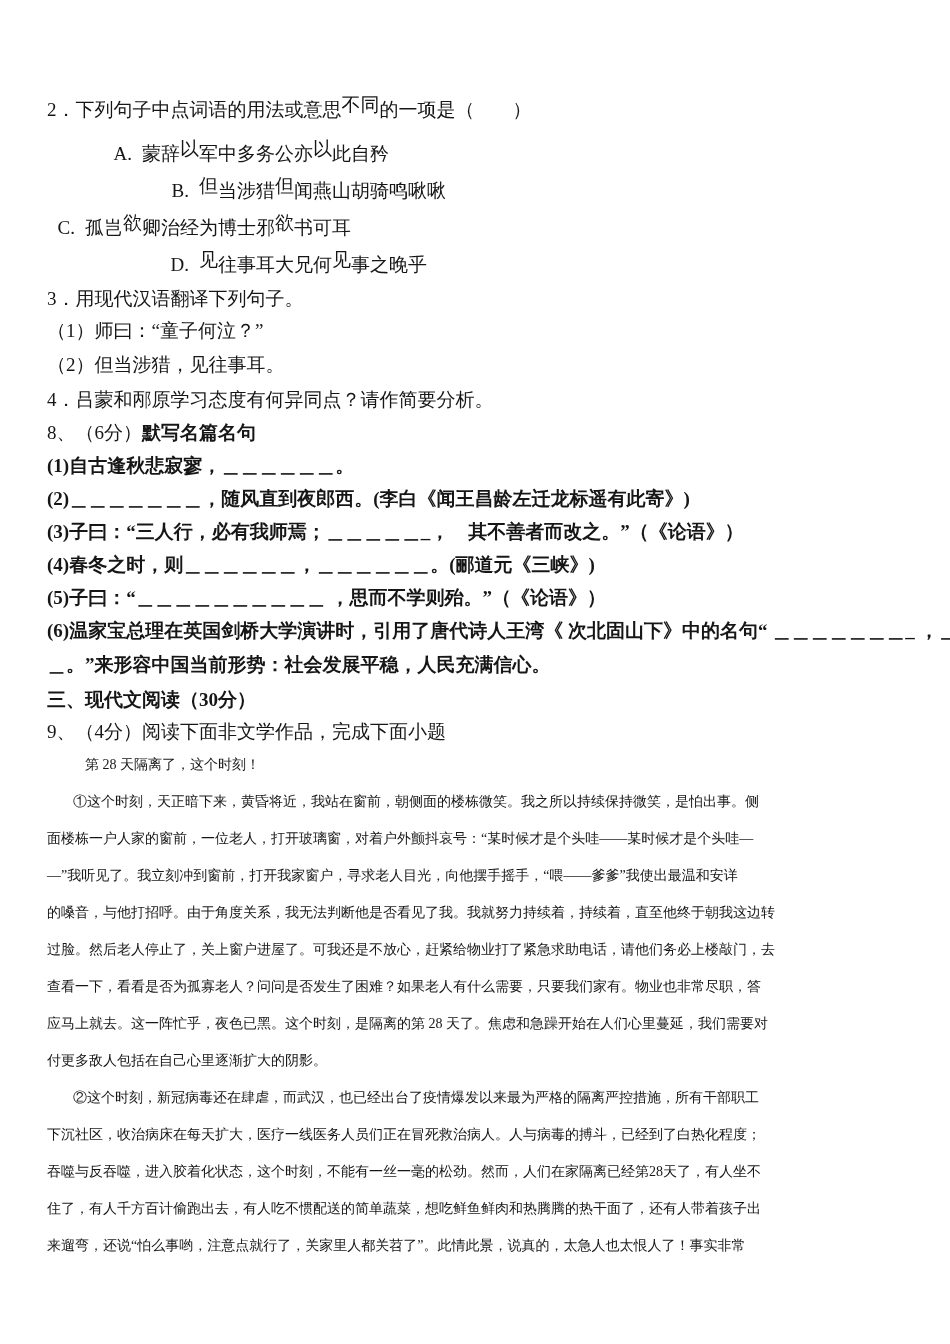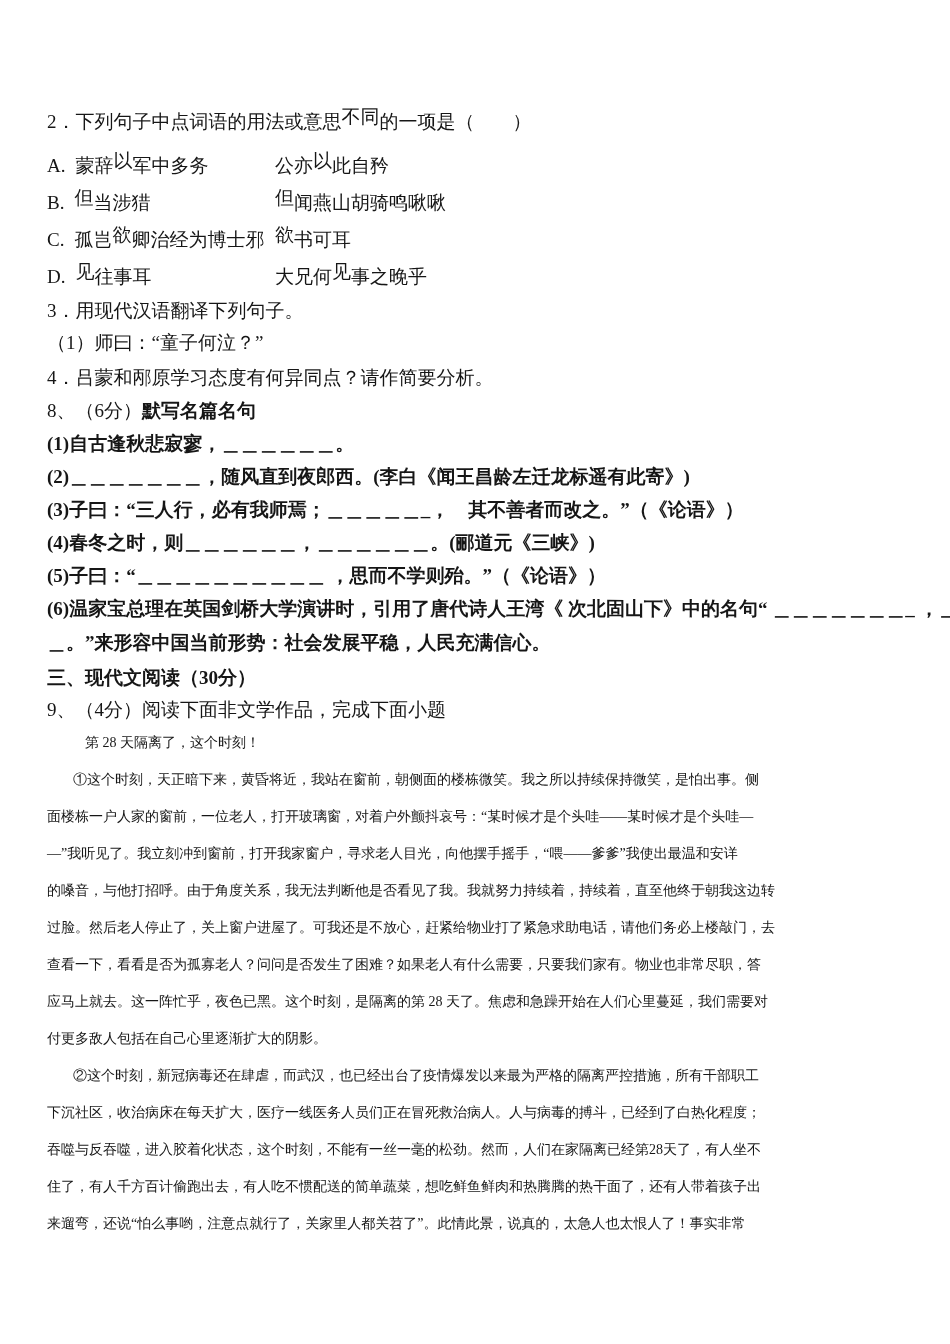--- a/index.html
+++ b/index.html
@@ -8,25 +8,25 @@
     width: 950px;
     height: 1344px;
     overflow: hidden;
     box-sizing: border-box;
     padding: 96px 42px 0 47px;
     background: #ffffff;
     color: #161616;
     font-family: "Liberation Serif", "DejaVu Serif", serif;
   }
   .ln { white-space: pre; }
-  .q-ln { font-size: 19px; line-height: 28px; margin-top: 12px; }
+  .q-ln { font-size: 19px; line-height: 28px; }
   .b-ln { font-size: 14px; line-height: 37px; }
   .bold { font-weight: bold; }
   .em { position: relative; top: -5px; }
-  .opt-row { display: flex; }
+  .opt-row { display: flex; text-align: right; }
   .opt-c1 { flex: 0 0 228px; }
   .opt-label { margin-right: 10px; }
   .lead-ln { padding-left: 38px; }
   .indent { padding-left: 26px; }
   .mt0 { margin-top: 4px; }
   .mt5 { margin-top: 5px; }
   .mt6 { margin-top: 6px; }
   .mt7 { margin-top: 7px; }
   .mt9 { margin-top: 9px; }
   .mt16 { margin-top: 16px; }
@@ -53,20 +53,21 @@
     <span class="opt-c2"><span></span><span class="em">欲</span><span>书可耳</span></span>
   </div>
 
   <div class="ln q-ln opt-row mt9">
     <span class="opt-c1"><span class="opt-label">D.</span><span></span><span class="em">见</span><span>往事耳</span></span>
     <span class="opt-c2"><span>大兄何</span><span class="em">见</span><span>事之晚乎</span></span>
   </div>
 
   <div class="ln q-ln mt6">3．用现代汉语翻译下列句子。</div>
   <div class="ln q-ln mt0">（1）师曰：“童子何泣？”</div>
+  <div class="ln q-ln mt6">（2）但当涉猎，见往事耳。</div>
   <div class="ln q-ln mt7">4．吕蒙和邴原学习态度有何异同点？请作简要分析。</div>
 
   <div class="ln q-ln mt5"><span>8、（6分）</span><span class="bold">默写名篇名句</span></div>
 
   <div class="ln q-ln bold mt5">(1)自古逢秋悲寂寥，＿＿＿＿＿＿。</div>
   <div class="ln q-ln bold mt5">(2)＿＿＿＿＿＿＿，随风直到夜郎西。(李白《闻王昌龄左迁龙标遥有此寄》)</div>
   <div class="ln q-ln bold mt5">(3)子曰：“三人行，必有我师焉；＿＿＿＿＿_，　其不善者而改之。”（《论语》）</div>
   <div class="ln q-ln bold mt5">(4)春冬之时，则＿＿＿＿＿＿，＿＿＿＿＿＿。(郦道元《三峡》)</div>
   <div class="ln q-ln bold mt5">(5)子曰：“＿＿＿＿＿＿＿＿＿＿ ，思而不学则殆。”（《论语》）</div>
   <div class="ln q-ln bold mt5">(6)温家宝总理在英国剑桥大学演讲时，引用了唐代诗人王湾《 次北固山下》中的名句“ ＿＿＿＿＿＿＿_ ，＿＿</div>

